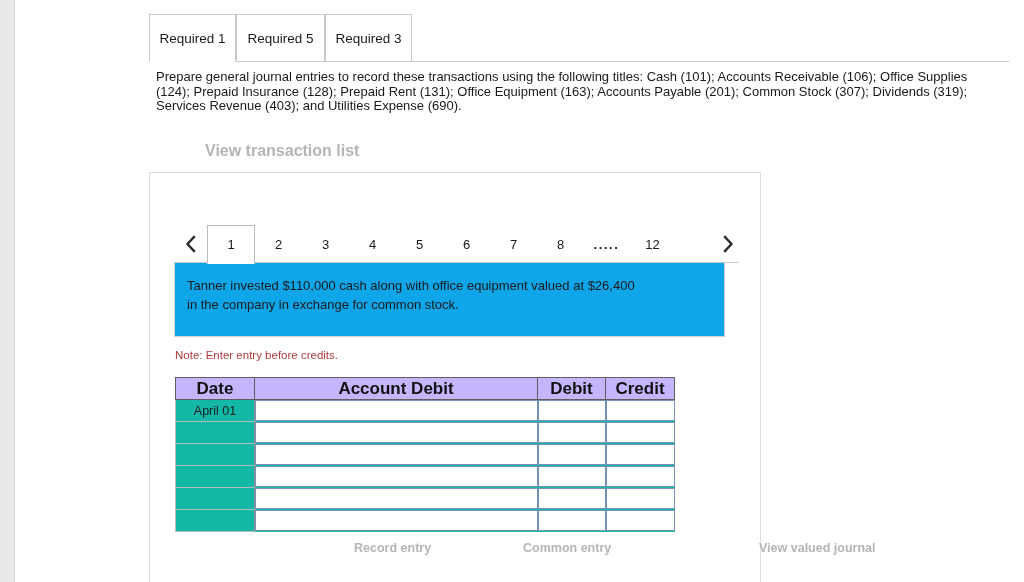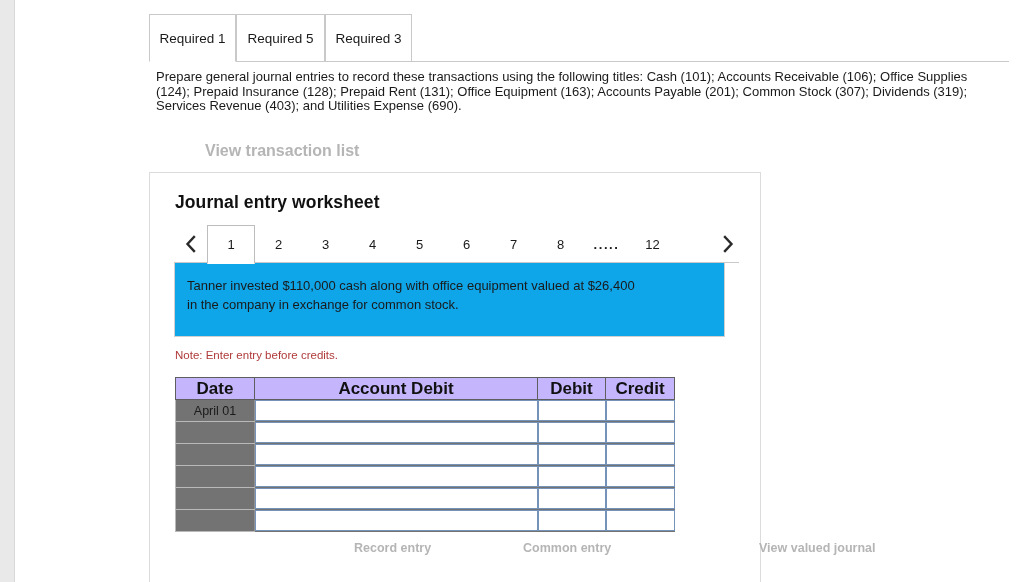--- a/index.html
+++ b/index.html
@@ -211,21 +211,21 @@
     font-weight: bold;
     color: #111111;
     height: 21px;
     padding: 0;
     text-align: center;
   }
   .journal-table td {
     padding: 0;
     height: 21px;
     border: 1px solid #b9b9b9;
-    background: #737373;
+    background: #14b8a6;
   }
   .col-date   { width: 79px; }
   .col-title  { width: 283px; }
   .col-debit  { width: 68px; }
   .col-credit { width: 69px; }
 
   td.date-cell {
     text-align: center;
     font-size: 12.5px;
     color: #1a1a1a;
@@ -284,21 +284,20 @@
   <div class="tab" id="tab1">Required 5</div>
   <div class="tab" id="tab2">Required 3</div>
 </div>
 
 <div class="instructions">Prepare general journal entries to record these transactions using the following titles: Cash (101); Accounts Receivable (106); Office Supplies (124); Prepaid Insurance (128); Prepaid Rent (131); Office Equipment (163); Accounts Payable (201); Common Stock (307); Dividends (319); Services Revenue (403); and Utilities Expense (690).</div>
 
 <div class="view-transaction-list">View transaction list</div>
 
 <div class="worksheet-panel">
 
-  <div class="worksheet-title">Journal entry worksheet</div>
 
   <div class="pager">
     <div class="pager-rule"></div>
 
     <div class="pager-arrow" id="pager-prev">
       <svg width="13" height="20" viewBox="0 0 13 20" aria-hidden="true">
         <polyline points="10,3 3.5,10 10,17" fill="none" stroke="#2a2a2a" stroke-width="2.4" stroke-linecap="square" stroke-linejoin="miter"></polyline>
       </svg>
     </div>
 

